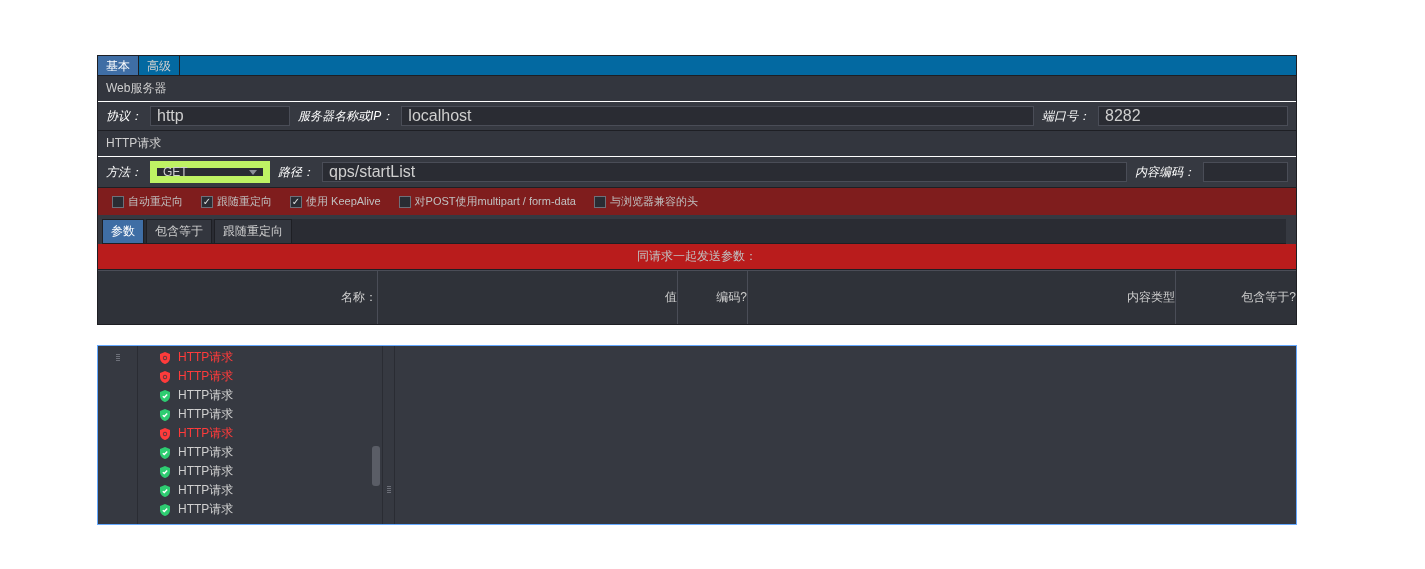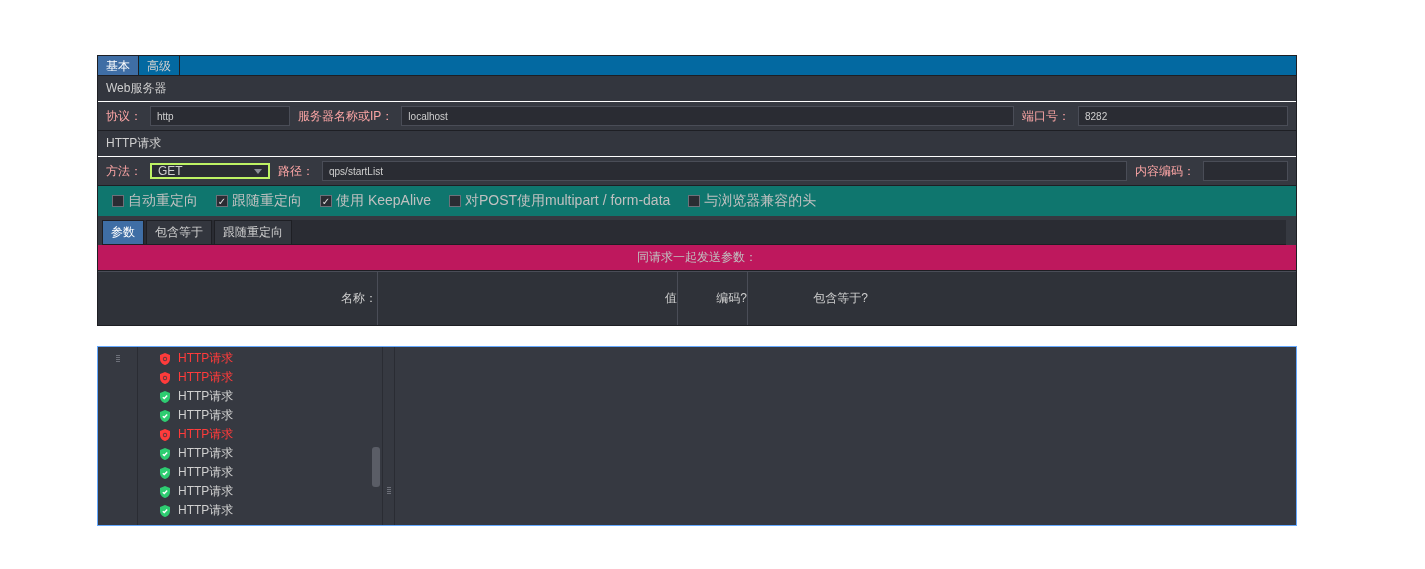--- a/index.html
+++ b/index.html
@@ -41,38 +41,38 @@
       border-bottom: 1px solid #ffffff;
     }
     .row-line {
       display: flex;
       align-items: center;
       padding: 4px 8px;
       gap: 8px;
       background: #363941;
       border-bottom: 1px solid #1e1f24;
     }
-    .fld-label { color: #fca5a5; white-space: nowrap; }
+    .fld-label { color: #ffffff; white-space: nowrap; font-style: italic; }
     .input-box {
       background: #2a2c33;
       border: 1px solid #4a4d57;
       height: 20px;
       color: #cfcfcf;
       padding: 0 6px;
       font-family: inherit;
-      font-size: 10px;
+      font-size: 16px;
     }
     .input-box::placeholder { color: #8b8e96; }
     .protocol-input { width: 140px; }
     .server-input { flex: 1; }
-    .port-input { width: 210px; }
+    .port-input { width: 190px; }
     .method-select {
       background: #2a2c33;
-      border: 2px solid #bef264;
-      height: 16px;
+      border: 7px solid #bef264;
+      height: 22px;
       width: 120px;
       display: flex;
       align-items: center;
       justify-content: space-between;
       padding: 0 6px;
       color: #cfcfcf;
       cursor: pointer;
     }
     .chev {
       width: 0; height: 0;
@@ -80,22 +80,22 @@
       border-right: 4px solid transparent;
       border-top: 5px solid #8b8e96;
     }
     .path-input { flex: 1; }
     .encoding-input { width: 85px; }
     .check-row {
       display: flex;
       align-items: center;
       gap: 18px;
       padding: 6px 14px;
-      background: #0f766e;
-      font-size: 14px;
+      background: #7f1d1d;
+      font-size: 11px;
     }
     .cbwrap { display: flex; align-items: center; gap: 4px; cursor: pointer; }
     .cb {
       width: 12px; height: 12px;
       border: 1px solid #6d7079;
       background: #2a2c33;
       display: flex; align-items: center; justify-content: center;
       font-size: 10px; color: #e0e0e0;
     }
     .cb.checked::after { content: "✓"; }
@@ -111,21 +111,21 @@
       border: 1px solid #1e1f24;
       border-bottom: none;
       margin-right: 2px;
       background: #33363e;
       cursor: pointer;
     }
     .subtab.active { background: #3f6ea5; color: #fff; }
     .param-header {
       text-align: center;
       padding: 4px 0;
-      background: #be185d;
+      background: #b91c1c;
       border-bottom: 1px solid #1e1f24;
     }
     .param-table-hdr {
       display: flex;
       background: #2f3239;
       border-top: 1px solid #4a4d57;
     }
     .ph-cell {
       border-right: 1px solid #4a4d57;
       padding: 18px 0;
@@ -264,20 +264,21 @@
   <div class="subtabs">
     <div class="subtab active">参数</div>
     <div class="subtab">包含等于</div>
     <div class="subtab">跟随重定向</div>
   </div>
   <div class="param-header">同请求一起发送参数：</div>
   <div class="param-table-hdr">
     <div class="ph-cell ph-name">名称：</div>
     <div class="ph-cell ph-value">值</div>
     <div class="ph-cell ph-encode">编码?</div>
+    <div class="ph-cell ph-ctype">内容类型</div>
     <div class="ph-cell ph-incl">包含等于?</div>
   </div>
 </div>
 
 <div class="lower-wrap">
   <div class="gutter">
     <div class="gutter-grip" style="top:8px">
         <span></span>
         <span></span>
         <span></span>

